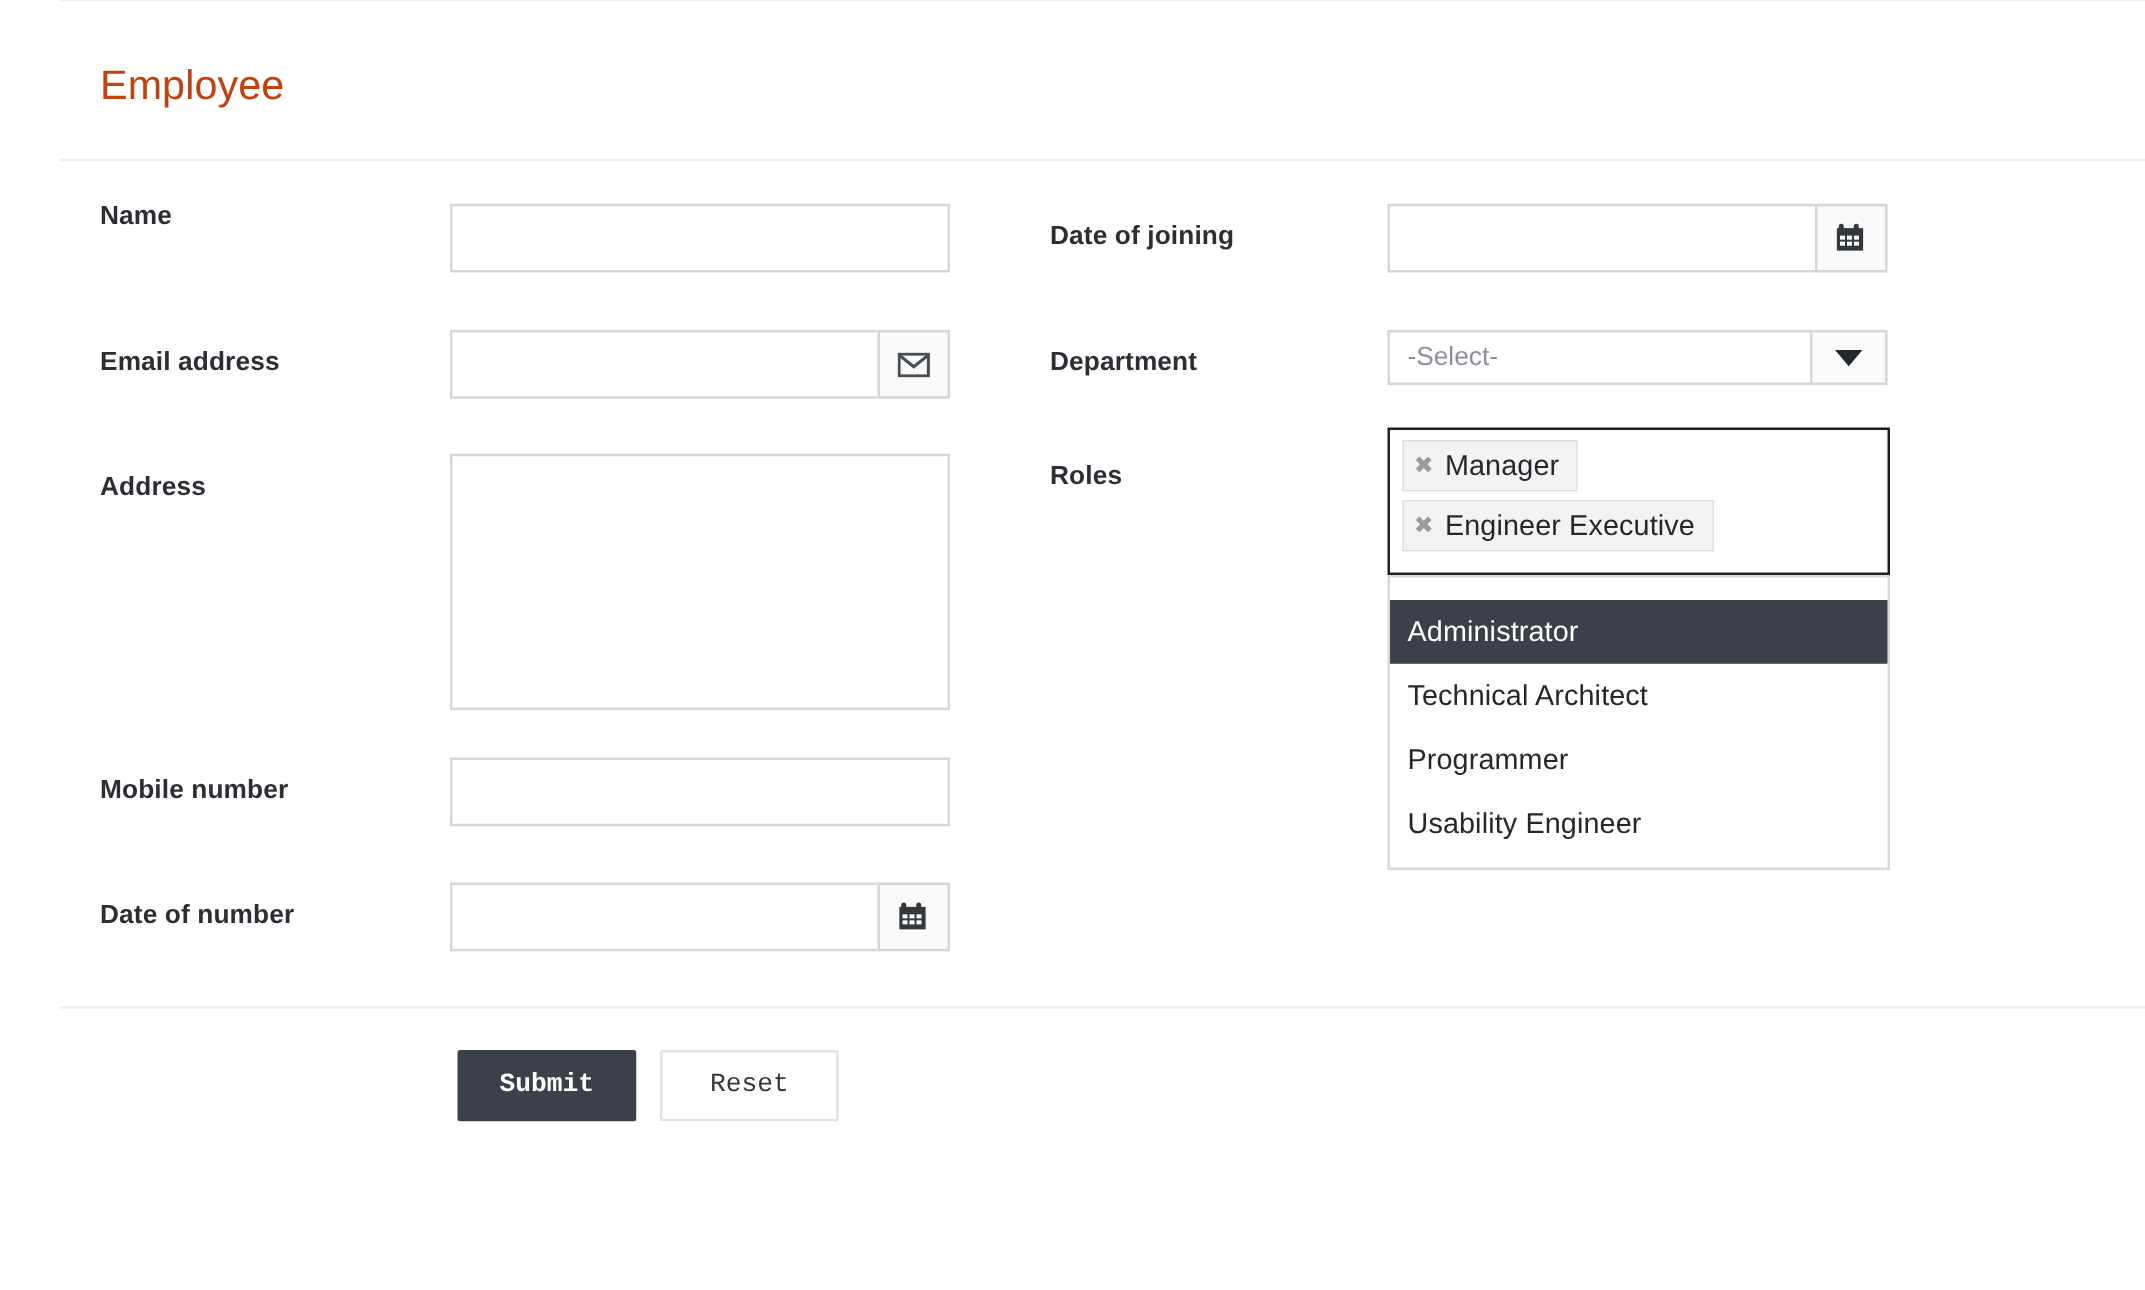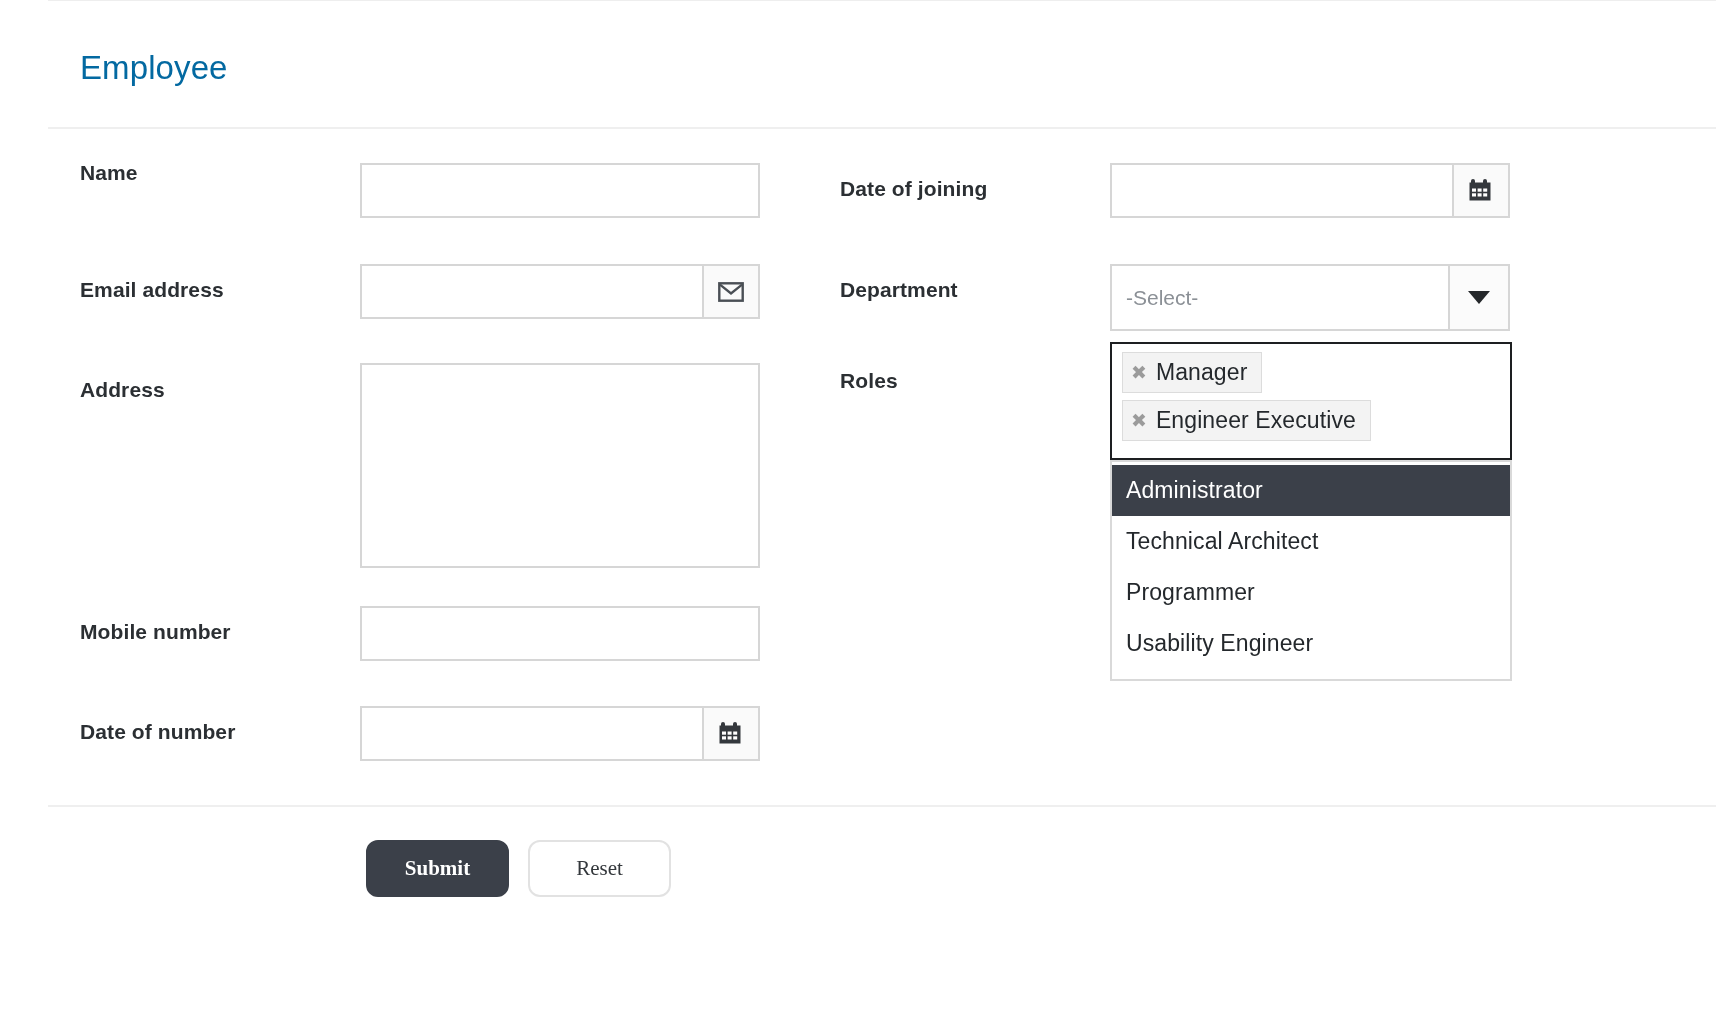--- a/index.html
+++ b/index.html
@@ -40,21 +40,21 @@
     height: 128px;
     box-sizing: border-box;
   }
   .panel-title {
     position: absolute;
     left: 80px;
     top: 48px;
     font-size: 33px;
     font-weight: 400;
     letter-spacing: 0.1px;
-    color: #0369a1;
+    color: #c2410c;
     line-height: 40px;
   }
   .header-divider {
     position: absolute;
     left: 48px;
     right: 0;
     top: 127px;
     height: 2px;
     background: #efefef;
   }
@@ -196,21 +196,21 @@
   }
   .tag-label { letter-spacing: 0.1px; }
   .tag-row { display: block; }
 
   
   .dropdown {
     box-sizing: border-box;
     border: 2px solid #d9d9d9;
     background: #ffffff;
     width: 100%;
-    padding: 3px 0 10px 0;
+    padding: 18px 0 10px 0;
   }
   .dd-option {
     font-size: 23px;
     color: #24282c;
     padding: 10px 14px 11px 14px;
     line-height: 30px;
     cursor: pointer;
     letter-spacing: 0.1px;
   }
   .dd-option.highlighted {
@@ -223,27 +223,27 @@
     position: absolute;
     left: 48px;
     right: 0;
     top: 805px;
     height: 2px;
     background: #efefef;
   }
   .btn {
     position: absolute;
     box-sizing: border-box;
-    font-family: Liberation Serif, serif;
+    font-family: Liberation Mono, monospace;
     font-size: 21px;
     display: flex;
     align-items: center;
     justify-content: center;
     cursor: pointer;
-    border-radius: 12px;
+    border-radius: 2px;
   }
   .btn-primary {
     background: #3b4049;
     border: 2px solid #3b4049;
     color: #ffffff;
     font-weight: 700;
   }
   .btn-default {
     background: #ffffff;
     border: 2px solid #e2e2e2;
@@ -337,21 +337,21 @@
                 <rect x="4" y="15.3" width="4" height="3.2"></rect>
                 <rect x="9.6" y="15.3" width="4" height="3.2"></rect>
                 <rect x="15.2" y="15.3" width="4" height="3.2"></rect>
               </g>
             </svg>
           </div>
         </div>
       </div>
 
       <div class="field-label" style="left:80px; top:149px;">Department</div>
-      <div class="ctl" style="left:350px; top:136px; width:400px; height:67px;">
+      <div class="ctl" style="left:350px; top:136px; width:400px; height:44px;">
         <div class="select-group">
           <div class="select-face">
             <span>-Select-</span>
           </div>
           <div class="select-arrow-btn">
             <span class="caret-down"></span>
           </div>
         </div>
       </div>
 

